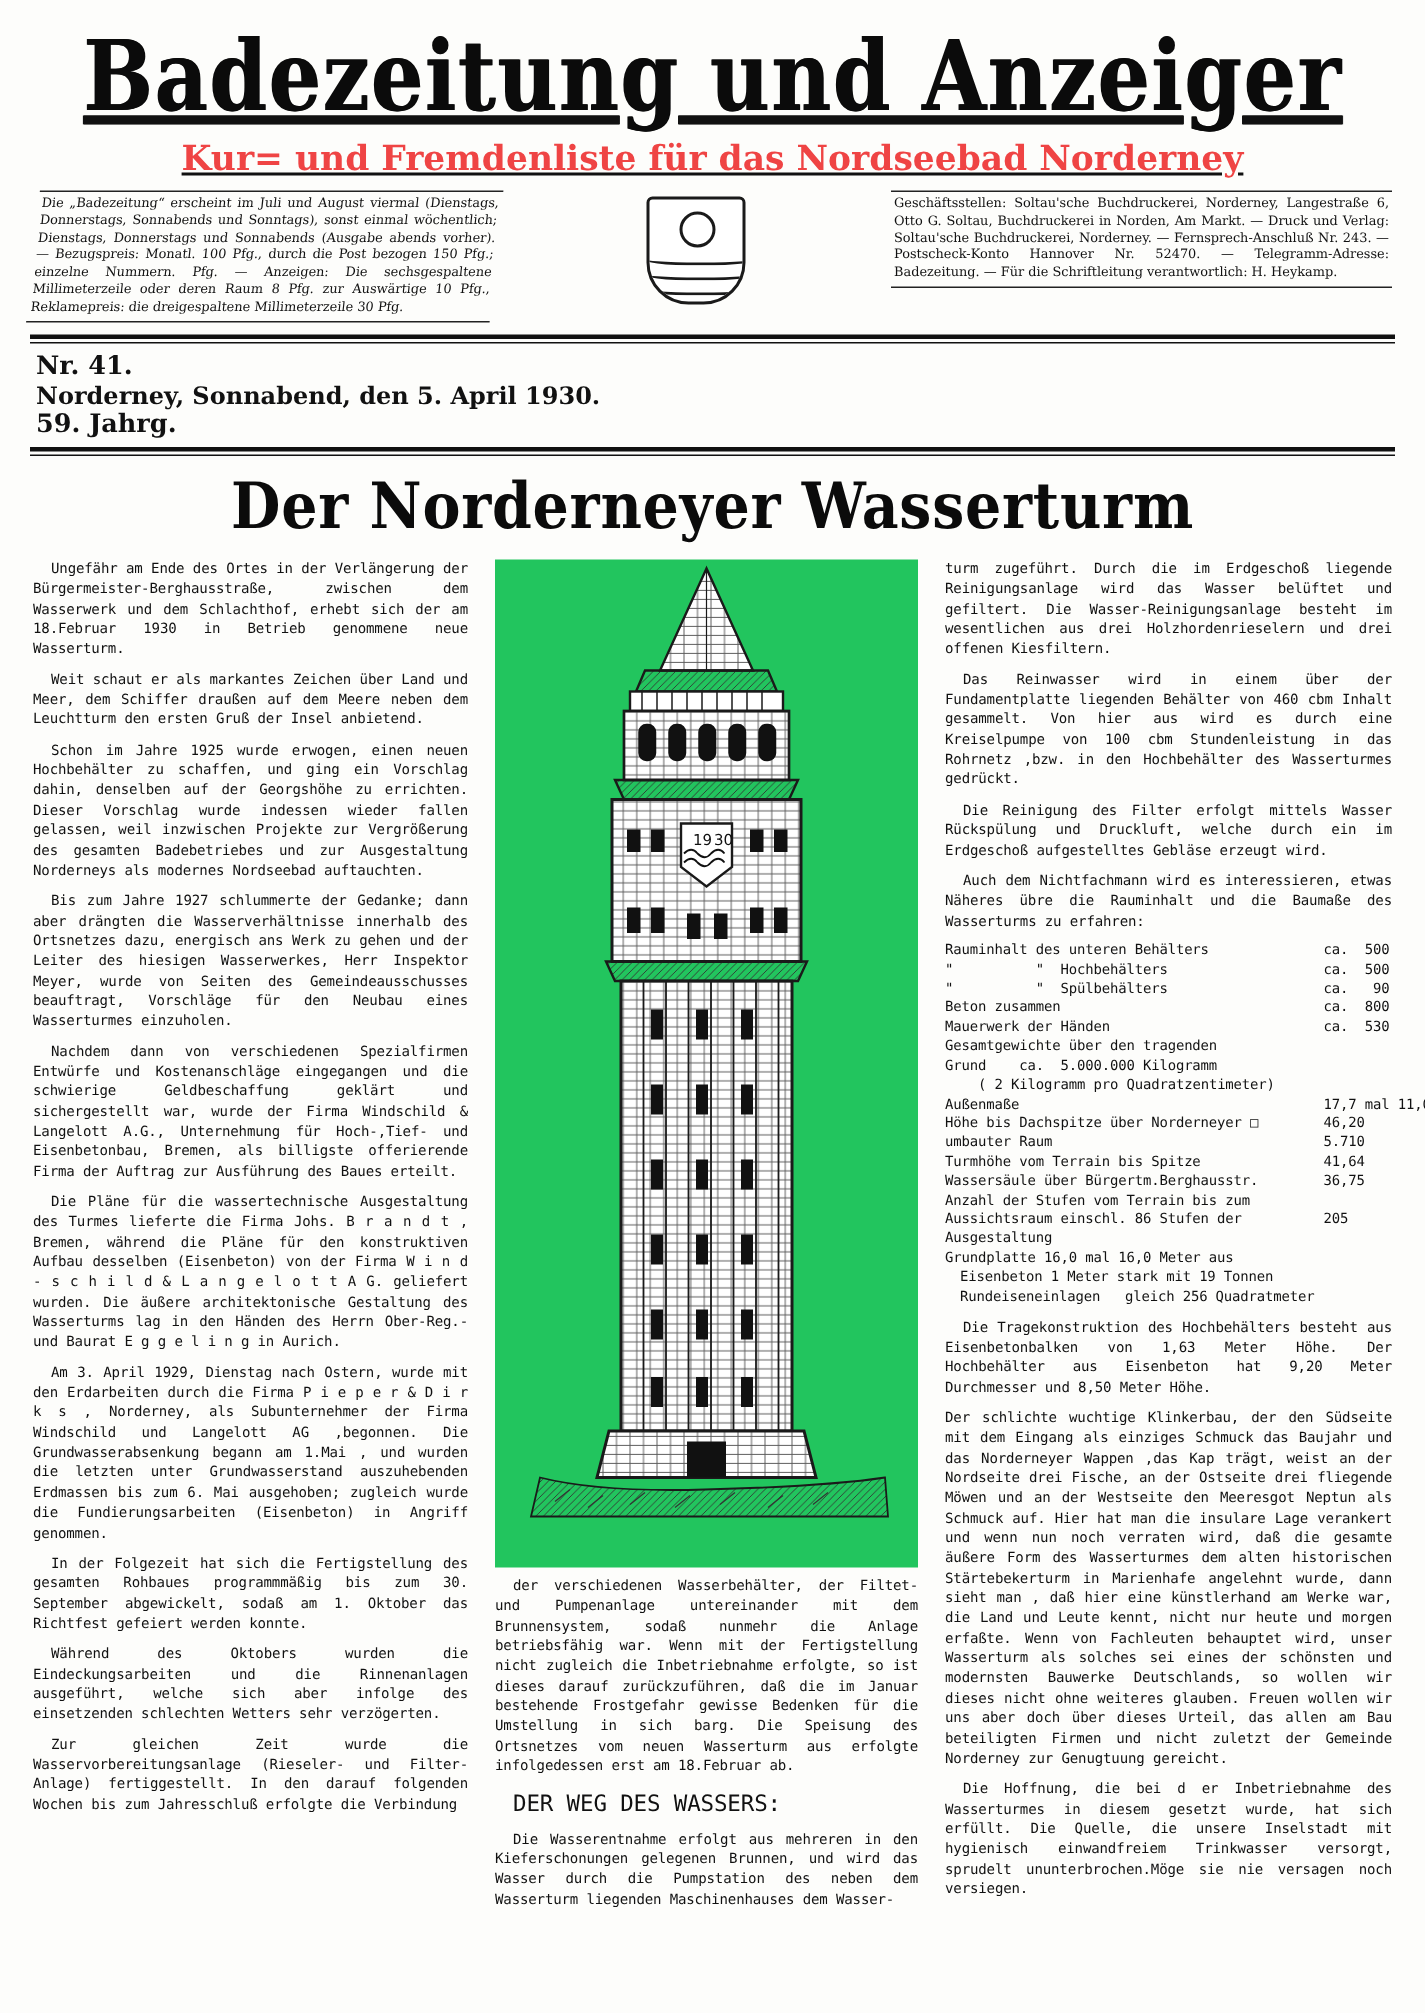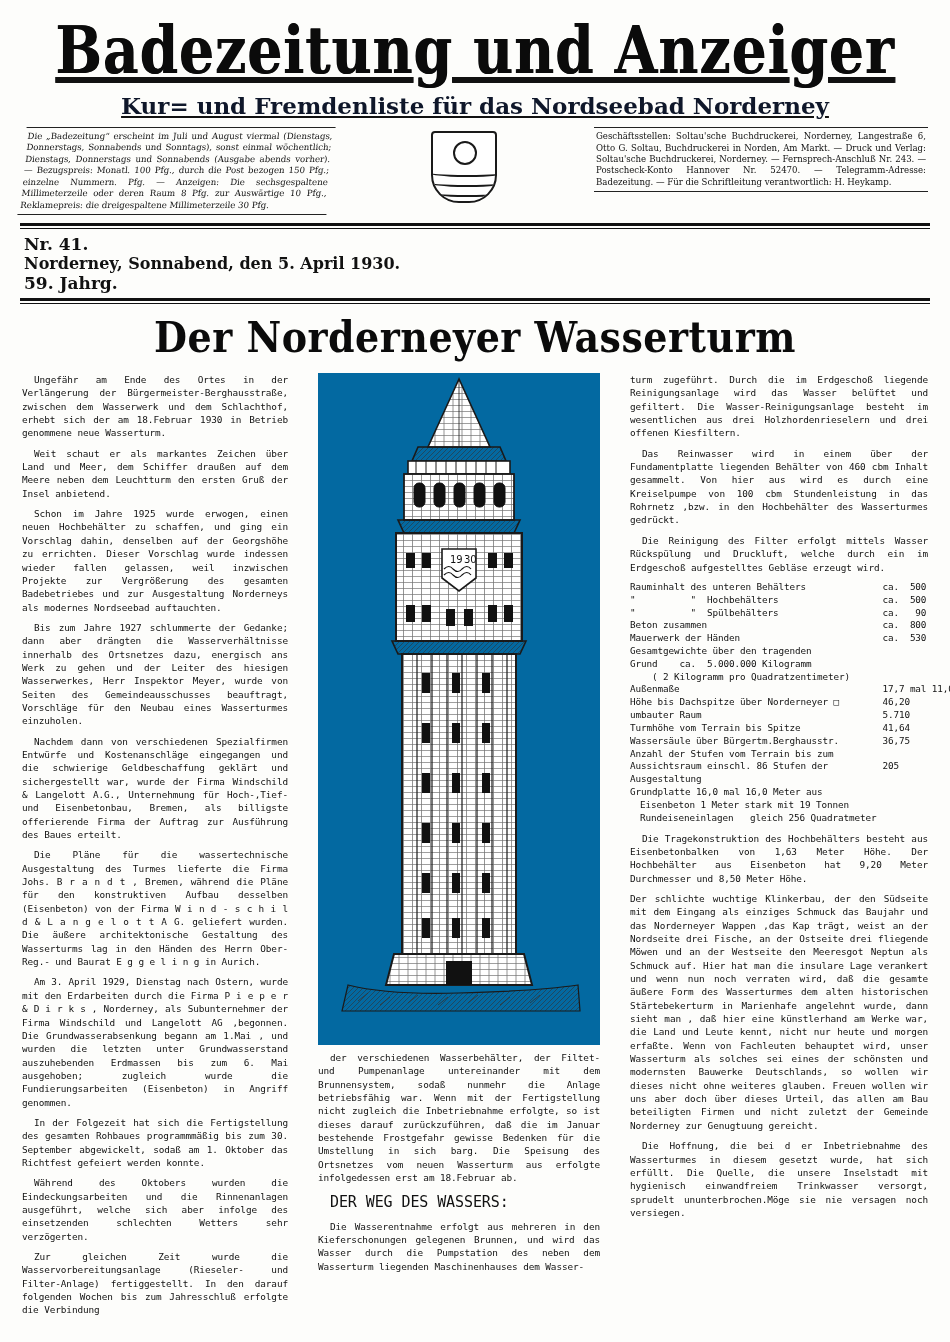--- a/index.html
+++ b/index.html
@@ -39,21 +39,21 @@
     color: #0b0b0b;
     transform: scaleY(1.18);
     transform-origin: center top;
     text-shadow: 0.6px 0 0 #0b0b0b;
   }
   .paper-sub1 {
     font-family: "DejaVu Serif", serif;
     font-size: 23px;
     font-weight: bold;
     margin: 18px 0 4px 0;
-    color: #0f172a;
+    color: #ef4444;
   }
   .paper-sub2 {
     font-family: "DejaVu Serif", serif;
     font-size: 15.5px;
     font-weight: bold;
     margin: 0 0 8px 0;
     color: #111;
   }
 
   
@@ -159,21 +159,21 @@
     margin: 8px 0 10px 0;
     transform: scaleY(1.12);
     transform-origin: center top;
     color: #0b0b0b;
   }
 
   
   .columns {
     display: flex;
     padding: 6px 22px 0 22px;
-    gap: 30px;
+    gap: 18px;
     align-items: flex-start;
   }
   .col {
     font-family: "DejaVu Sans Mono", monospace;
     font-size: 9.4px;
     line-height: 1.42;
     text-align: justify;
     letter-spacing: -0.1px;
   }
   .col-left  { width: 290px; }
@@ -191,21 +191,21 @@
     margin: 8px 0 6px 0;
     text-indent: 12px;
   }
 
   
   .tower-figure {
     width: 282px;
     height: 672px;
     position: relative;
     margin: 0 0 6px 0;
-    background: #0369a1;
+    background: #22c55e;
   }
   .tower-svg { display: block; }
 
   
   .spec-table {
     width: 100%;
     border-collapse: collapse;
     font-family: "DejaVu Sans Mono", monospace;
     font-size: 9.3px;
     line-height: 1.38;
@@ -383,20 +383,21 @@
 
       <p>der verschiedenen Wasserbehälter, der Filtet- und Pumpenanlage untereinander mit dem Brunnensystem, sodaß nunmehr die Anlage betriebsfähig war. Wenn mit der Fertigstellung nicht zugleich die Inbetriebnahme erfolgte, so ist dieses darauf zurückzuführen, daß die im Januar bestehende Frostgefahr gewisse Bedenken für die Umstellung in sich barg. Die Speisung des Ortsnetzes vom neuen Wasserturm aus erfolgte infolgedessen erst am 18.Februar ab.</p>
       <h4>DER WEG DES WASSERS:</h4>
       <p>Die Wasserentnahme erfolgt aus mehreren in den Kieferschonungen gelegenen Brunnen, und wird das Wasser durch die Pumpstation des neben dem Wasserturm liegenden Maschinenhauses dem Wasser-</p>
     </div>
 
     <div class="col col-right">
       <p class="noindent">turm zugeführt. Durch die im Erdgeschoß liegende Reinigungsanlage wird das Wasser belüftet und gefiltert. Die Wasser-Reinigungsanlage besteht im wesentlichen aus drei Holzhordenrieselern und drei offenen Kiesfiltern.</p>
       <p>Das Reinwasser wird in einem über der Fundamentplatte liegenden Behälter von 460 cbm Inhalt gesammelt. Von hier aus wird es durch eine Kreiselpumpe von 100 cbm Stundenleistung in das Rohrnetz ,bzw. in den Hochbehälter des Wasserturmes gedrückt.</p>
       <p>Die Reinigung des Filter erfolgt mittels Wasser Rückspülung und Druckluft, welche durch ein im Erdgeschoß aufgestelltes Gebläse erzeugt wird.</p>
+      <p>Auch dem Nichtfachmann wird es interessieren, etwas Näheres übre die Rauminhalt und die Baumaße des Wasserturms zu erfahren:</p>
 
       <table class="spec-table">
         <tbody id="spec-body">
             <tr>
               <td>Rauminhalt des unteren Behälters</td>
               <td class="val">ca.  500</td>
               <td class="unit">cbm</td>
             </tr>
             <tr>
               <td>"          "  Hochbehälters</td>

